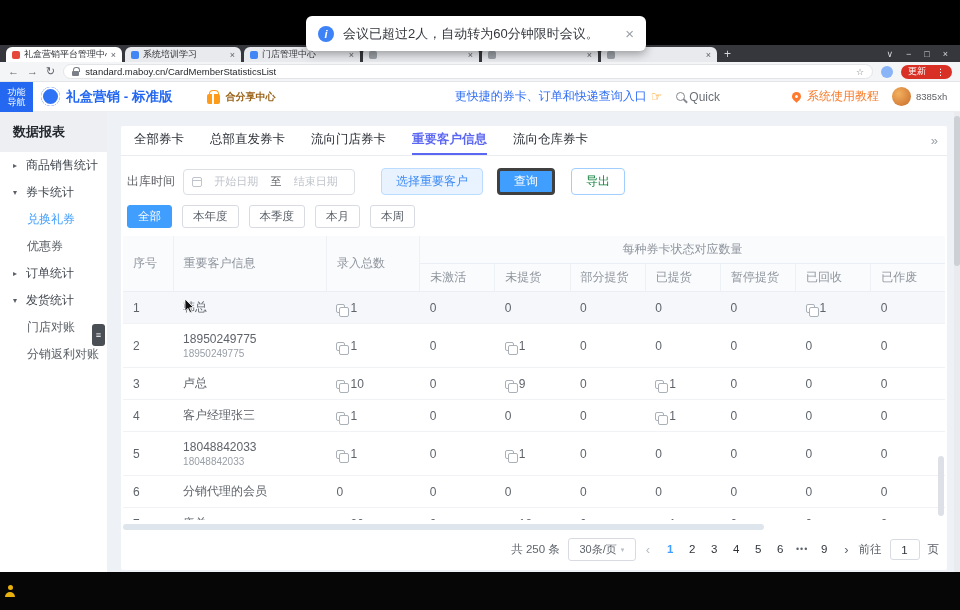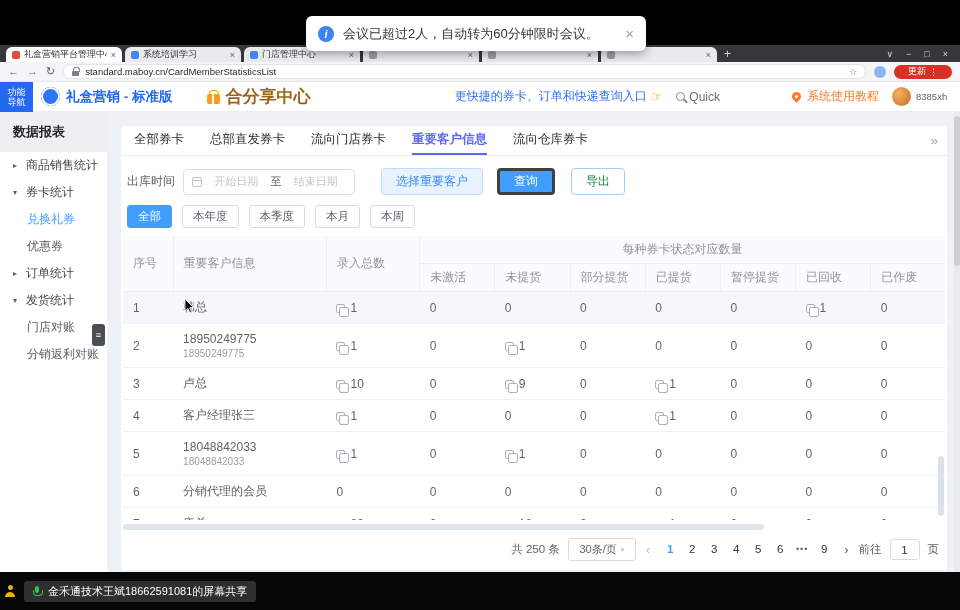--- a/index.html
+++ b/index.html
@@ -38,38 +38,38 @@
   .nav-ic { color:#5f6368; font-size:11px; line-height:1; cursor:pointer; }
   .urlbox { flex:1; height:15px; background:#fff; border:1px solid #e2e4e8; border-radius:8px;
     display:flex; align-items:center; padding:0 8px; gap:6px; }
   .lock-ic { position:relative; width:7px; height:5px; background:#7b7f87; border-radius:1px; margin-top:3px; flex:none; }
   .lock-ic::before { content:""; position:absolute; left:1px; top:-4px; width:5px; height:4px;
     border:1px solid #7b7f87; border-bottom:none; border-radius:3px 3px 0 0; }
   .url { font-size:9.5px; color:#27292e; white-space:nowrap; overflow:hidden; flex:1; }
   .star-ic { color:#7b7f87; font-size:9px; flex:none; cursor:pointer; }
   .addr-avatar { width:12px; height:12px; border-radius:50%; background:#8ab4f8; flex:none; cursor:pointer; }
   .upd { height:14px; background:#d93025; color:#fff; border-radius:8px; display:flex; align-items:center;
-    gap:3px; padding:0 14px; font-size:9px; flex:none; cursor:pointer; }
+    gap:10px; padding:0 7px; font-size:9px; flex:none; cursor:pointer; }
 
   
   .app { height:490px; background:#fff; display:flex; flex-direction:column; }
   .appbar { height:30px; background:#fff; border-bottom:1px solid #eceef1; display:flex;
     align-items:center; flex:none; padding-right:12px; }
   .nav-toggle { width:33px; height:30px; background:#2468f2; color:#fff; font-size:9px; line-height:10px;
     display:flex; align-items:center; justify-content:center; text-align:center; padding:0 4px;
     word-break:break-all; cursor:pointer; flex:none; }
   .logo { width:19px; height:19px; border-radius:50%; background:#2f74f5; margin-left:8px;
     box-shadow:inset 0 0 0 2px #fff, inset 0 0 0 4px #2f74f5; flex:none; }
   .brand { margin-left:6px; font-size:13.5px; font-weight:bold; color:#2468f2; white-space:nowrap; }
   .share-center { margin-left:34px; display:flex; align-items:center; gap:6px; cursor:pointer; }
   .gift-ic { position:relative; width:13px; height:10px; background:#ff9b1a; border-radius:2px; margin-top:4px; }
   .gift-ic::before { content:""; position:absolute; left:5px; top:0; bottom:0; width:2px; background:#fff; }
   .gift-ic::after { content:""; position:absolute; left:2px; top:-4px; width:8px; height:4px;
     border:1.5px solid #ff9b1a; border-bottom:none; border-radius:4px 4px 0 0; }
-  .share-lbl { font-size:17px; font-weight:bold; color:#9a641a; white-space:nowrap; }
+  .share-lbl { font-size:10px; font-weight:bold; color:#9a641a; white-space:nowrap; }
   .hd-right { margin-left:auto; display:flex; align-items:center; }
   .quick-entry { font-size:12px; color:#2f6df6; white-space:nowrap; cursor:pointer; }
   .hand-ic { color:#ff9b1a; font-size:13px; margin-left:4px; }
   .mag-ic { position:relative; width:9px; height:9px; border:1.5px solid #85888f; border-radius:50%;
     margin-left:14px; flex:none; }
   .mag-ic::after { content:""; position:absolute; width:5px; height:1.5px; background:#85888f;
     right:-4px; bottom:-1px; transform:rotate(45deg); }
   .quick-lbl { font-size:12px; color:#6b7077; margin-left:4px; cursor:pointer; }
   .pin-ic { position:relative; width:9px; height:9px; background:#ff7a2e; border-radius:50% 50% 50% 0;
     transform:rotate(-45deg); margin-left:72px; flex:none; }
@@ -515,23 +515,19 @@
   </div>
 
   <div class="toast">
     <span class="toast-ic">i</span>
     <span class="toast-txt">会议已超过2人，自动转为60分钟限时会议。</span>
     <span class="toast-x">×</span>
   </div>
 
   <div class="taskbar">
     <span class="person-ic"></span>
-    <div class="share-pill">
-      <span class="mic-ic"></span>
-      <span class="share-lbl-txt">金禾通技术王斌18662591081的屏幕共享</span>
-    </div>
   </div>
 
   <svg class="cursor" width="13" height="15" viewBox="0 0 13 15">
     <polygon points="1,0 1,12 4,9.4 5.8,13.6 7.6,12.8 5.7,8.8 9.4,8.4" fill="#111" stroke="#fff" stroke-width="0.8"></polygon>
   </svg>
 
 </div>
 
 </body></html>

